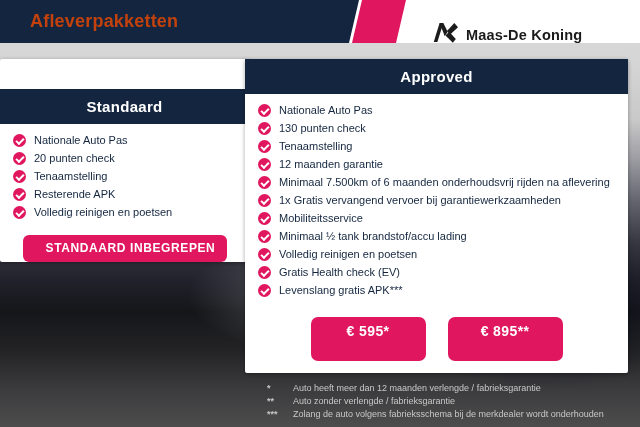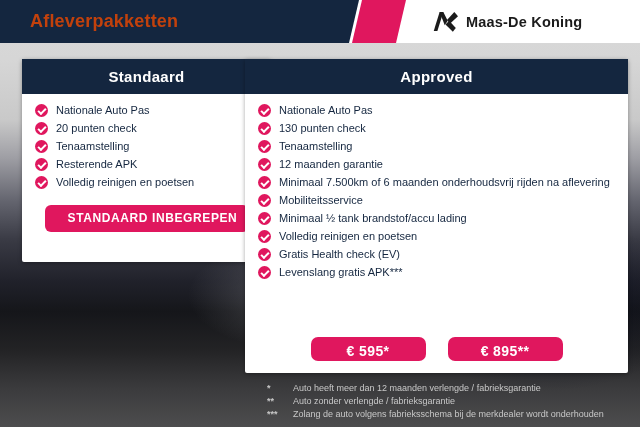--- a/index.html
+++ b/index.html
@@ -14,43 +14,43 @@
         #3a3b45 56%, #20212a 66%, #15161a 73%, #232325 82%, #3b3b3d 91%, #4d4d4e 100%);
   }
   
   .topbar{position:absolute;top:0;left:0;width:640px;height:43px;background:#fff;}
   .topbar .navy-band{position:absolute;inset:0;background:var(--navy,#14263f);
     clip-path:polygon(0 0,359px 0,349px 100%,0 100%);}
   .topbar .pink-band{position:absolute;inset:0;background:var(--pink,#e0175e);
     clip-path:polygon(362px 0,406px 0,396px 100%,352px 100%);}
   .page-title{position:absolute;left:30px;top:0;height:43px;line-height:43px;
     color:#c2410c;font-size:18px;font-weight:bold;letter-spacing:.2px;}
-  .brand{position:absolute;left:433px;top:0;height:43px;display:flex;align-items:center;gap:8px;}
+  .brand{position:absolute;left:433px;top:0;height:43px;display:flex;align-items:flex-end;gap:8px;}
   .brand svg{display:block;}
   .brand-name{color:#1b1b1b;font-size:14.5px;font-weight:bold;letter-spacing:.2px;}
   
   .card{position:absolute;background:#fff;border-radius:2px;
     box-shadow:0 1px 4px rgba(0,0,0,.35);display:flex;flex-direction:column;}
-  .card-standaard{left:22px;top:59px;width:249px;height:203px;}
+  .card-standaard{left:0;top:59px;width:249px;height:203px;justify-content:flex-end;}
   .card-approved{left:245px;top:59px;width:383px;height:314px;}
   .card-head{height:35px;flex:0 0 35px;background:var(--navy,#14263f);color:#fff;
     text-align:center;line-height:35px;font-size:15px;font-weight:bold;letter-spacing:.3px;}
   .items{list-style:none;margin:11px 0 0 0;padding:0 8px 0 13px;}
   .items li{display:flex;align-items:flex-start;gap:8px;margin-bottom:6px;
     color:var(--navy,#14263f);font-size:11px;font-weight:normal;line-height:11.6px;}
   .check{width:13px;height:13px;flex:0 0 13px;border-radius:50%;
     background:var(--pink,#e0175e);position:relative;margin-top:-1px;}
   .check::after{content:"";position:absolute;left:3px;top:3.5px;width:6px;height:3px;
     border-left:2px solid #fff;border-bottom:2px solid #fff;transform:rotate(-45deg);}
   .pill{background:var(--pink,#e0175e);color:#fff;border:none;font-weight:bold;
     font-family:"Liberation Sans",sans-serif;cursor:pointer;}
   .included-btn{margin:10px auto 0 auto;width:192px;height:27px;border-radius:6px;
     font-size:12px;letter-spacing:.6px;line-height:27px;text-align:center;padding-left:12px;}
   .price-row{margin-top:auto;margin-bottom:12px;display:flex;justify-content:center;gap:22px;}
-  .price-btn{width:115px;height:24px;border-radius:7px;font-size:14px;
+  .price-btn{width:115px;height:44px;border-radius:7px;font-size:14px;
     letter-spacing:.4px;line-height:28px;text-align:center;}
   
   .footnotes{position:absolute;left:267px;top:382px;width:360px;}
   .footnote{display:flex;color:#c8c8c8;font-size:9px;line-height:13px;}
   .footnote .sym{flex:0 0 26px;font-weight:bold;}
 </style>
 </head>
 <body>
 
 <div class="stage">
@@ -117,20 +117,24 @@
       <li>
           <span class="check"></span>
           <span>12 maanden garantie</span>
         </li>
       <li>
           <span class="check"></span>
           <span>Minimaal 7.500km of 6 maanden onderhoudsvrij rijden na aflevering</span>
         </li>
       <li>
           <span class="check"></span>
+          <span>1x Gratis vervangend vervoer bij garantiewerkzaamheden</span>
+        </li>
+      <li>
+          <span class="check"></span>
           <span>Mobiliteitsservice</span>
         </li>
       <li>
           <span class="check"></span>
           <span>Minimaal ½ tank brandstof/accu lading</span>
         </li>
       <li>
           <span class="check"></span>
           <span>Volledig reinigen en poetsen</span>
         </li>

